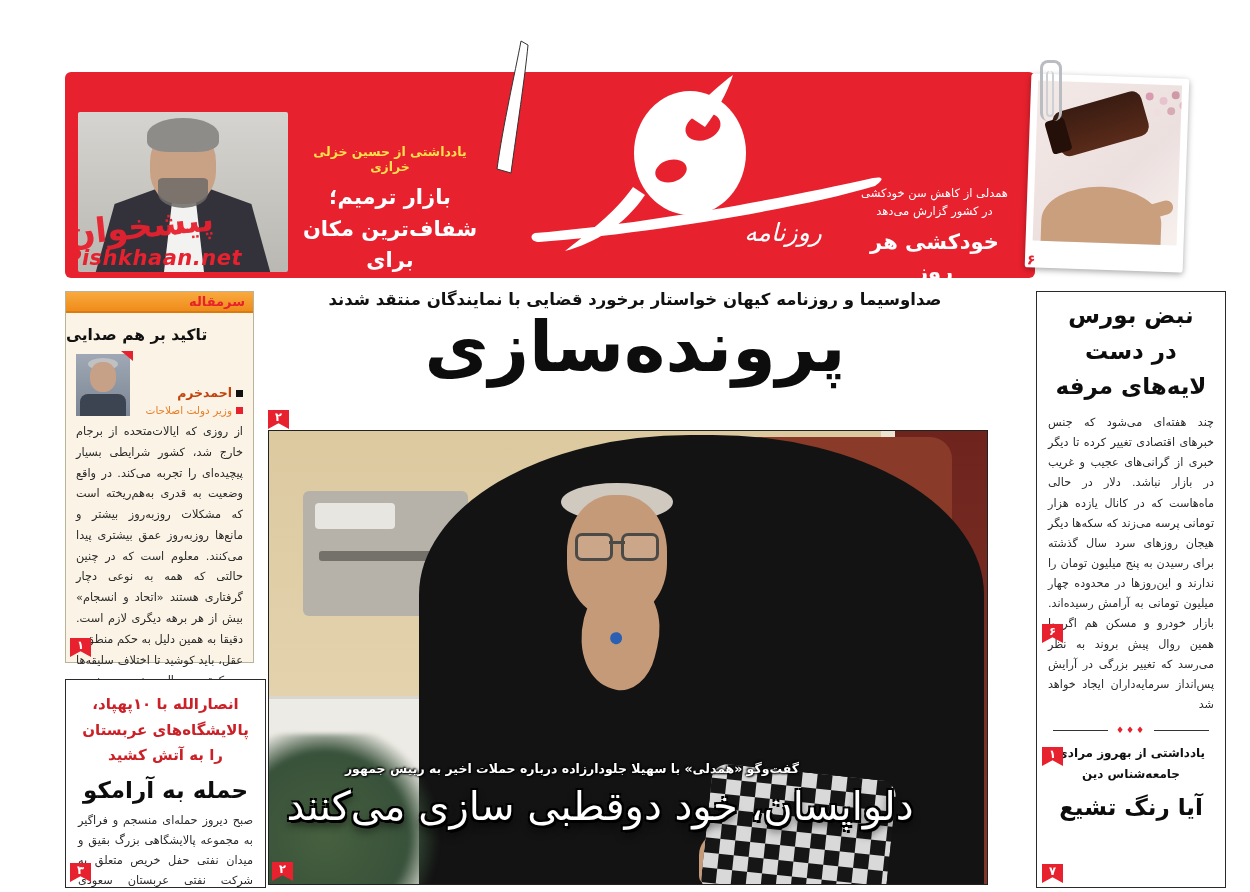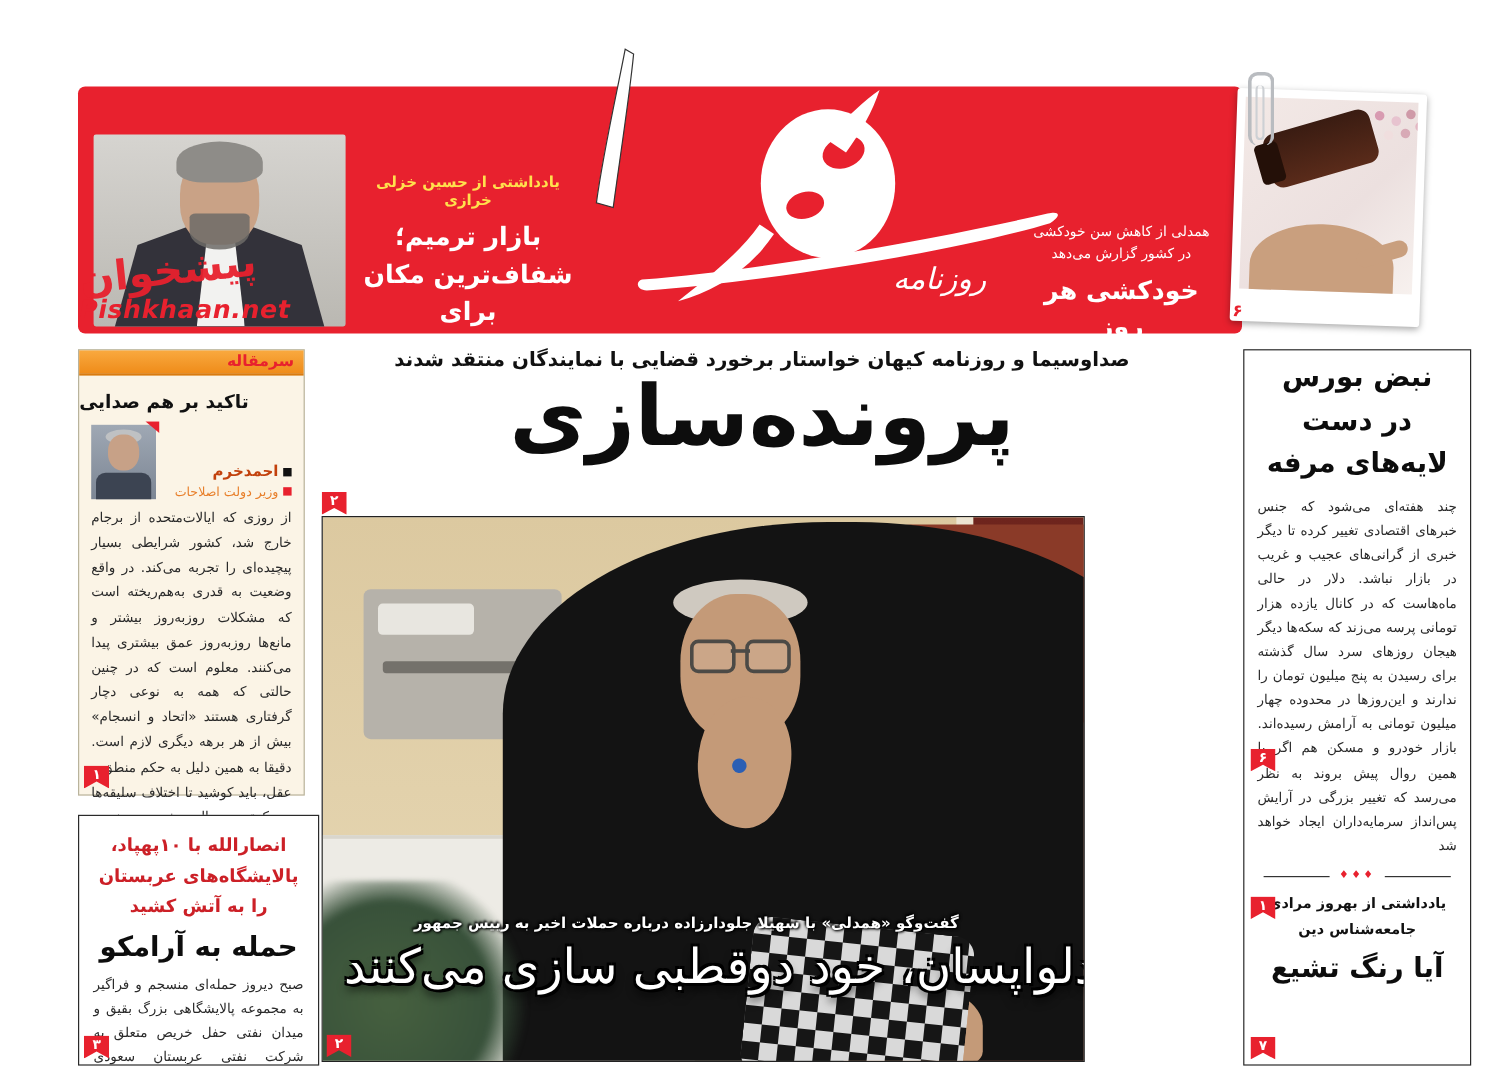--- a/index.html
+++ b/index.html
@@ -83,21 +83,21 @@
   .right-box{left:1036px;top:291px;width:190px;height:597px;background:#fff;border:1.5px solid #2a2a2a;box-sizing:border-box;}
   .r-kicker{font-weight:800;font-size:13px;color:#111;text-align:center;line-height:1.7;margin:14px 12px 0 12px;}
   .r-kicker.small{font-size:12px;margin-top:8px;}
   .r-title{font-weight:800;font-size:23px;color:#0d0d0d;text-align:center;line-height:1.55;margin-top:6px;}
   .r-body{font-size:11.2px;line-height:1.8;text-align:justify;color:#2a2a2a;margin:8px 11px 0 11px;}
   .divider{display:flex;align-items:center;margin:10px 16px 2px 16px;}
   .divider .ln{flex:1;height:1.5px;background:#333;}
   .divider .dots{margin:0 8px;color:#e8212e;font-size:9px;letter-spacing:2px;}
 
   
-  .photo{left:268px;top:430px;width:636px;height:455px;border:1.5px solid #222;box-sizing:border-box;
+  .photo{left:268px;top:430px;width:720px;height:455px;border:1.5px solid #222;box-sizing:border-box;
          background:linear-gradient(#dcc9a0,#e8d9b6);overflow:hidden;}
   .door{position:absolute;right:0;top:0;width:92px;height:100%;background:linear-gradient(#6e241d,#83352a);}
   .door-frame{position:absolute;right:92px;top:0;width:14px;height:100%;background:#ece4d2;}
   .copier{position:absolute;left:34px;top:60px;width:165px;height:125px;background:#b6b2aa;border-radius:6px;}
   .copier .panel{position:absolute;left:12px;top:12px;width:80px;height:26px;background:#e8e6e0;border-radius:4px;}
   .copier .slot{position:absolute;left:16px;top:60px;width:120px;height:10px;background:#74716b;border-radius:3px;}
   .machine2{position:absolute;left:205px;top:95px;width:115px;height:88px;background:#d8d6d0;border-radius:6px;}
   .desk{position:absolute;left:0;bottom:0;width:310px;height:185px;background:#edebe5;border-top:3px solid #d9d6cd;}
   .plant{position:absolute;left:-20px;bottom:-20px;width:190px;height:170px;
          background:radial-gradient(circle at 40% 60%, #46603f 0%, #38513a 55%, rgba(56,81,58,0) 75%);filter:blur(2px);}

